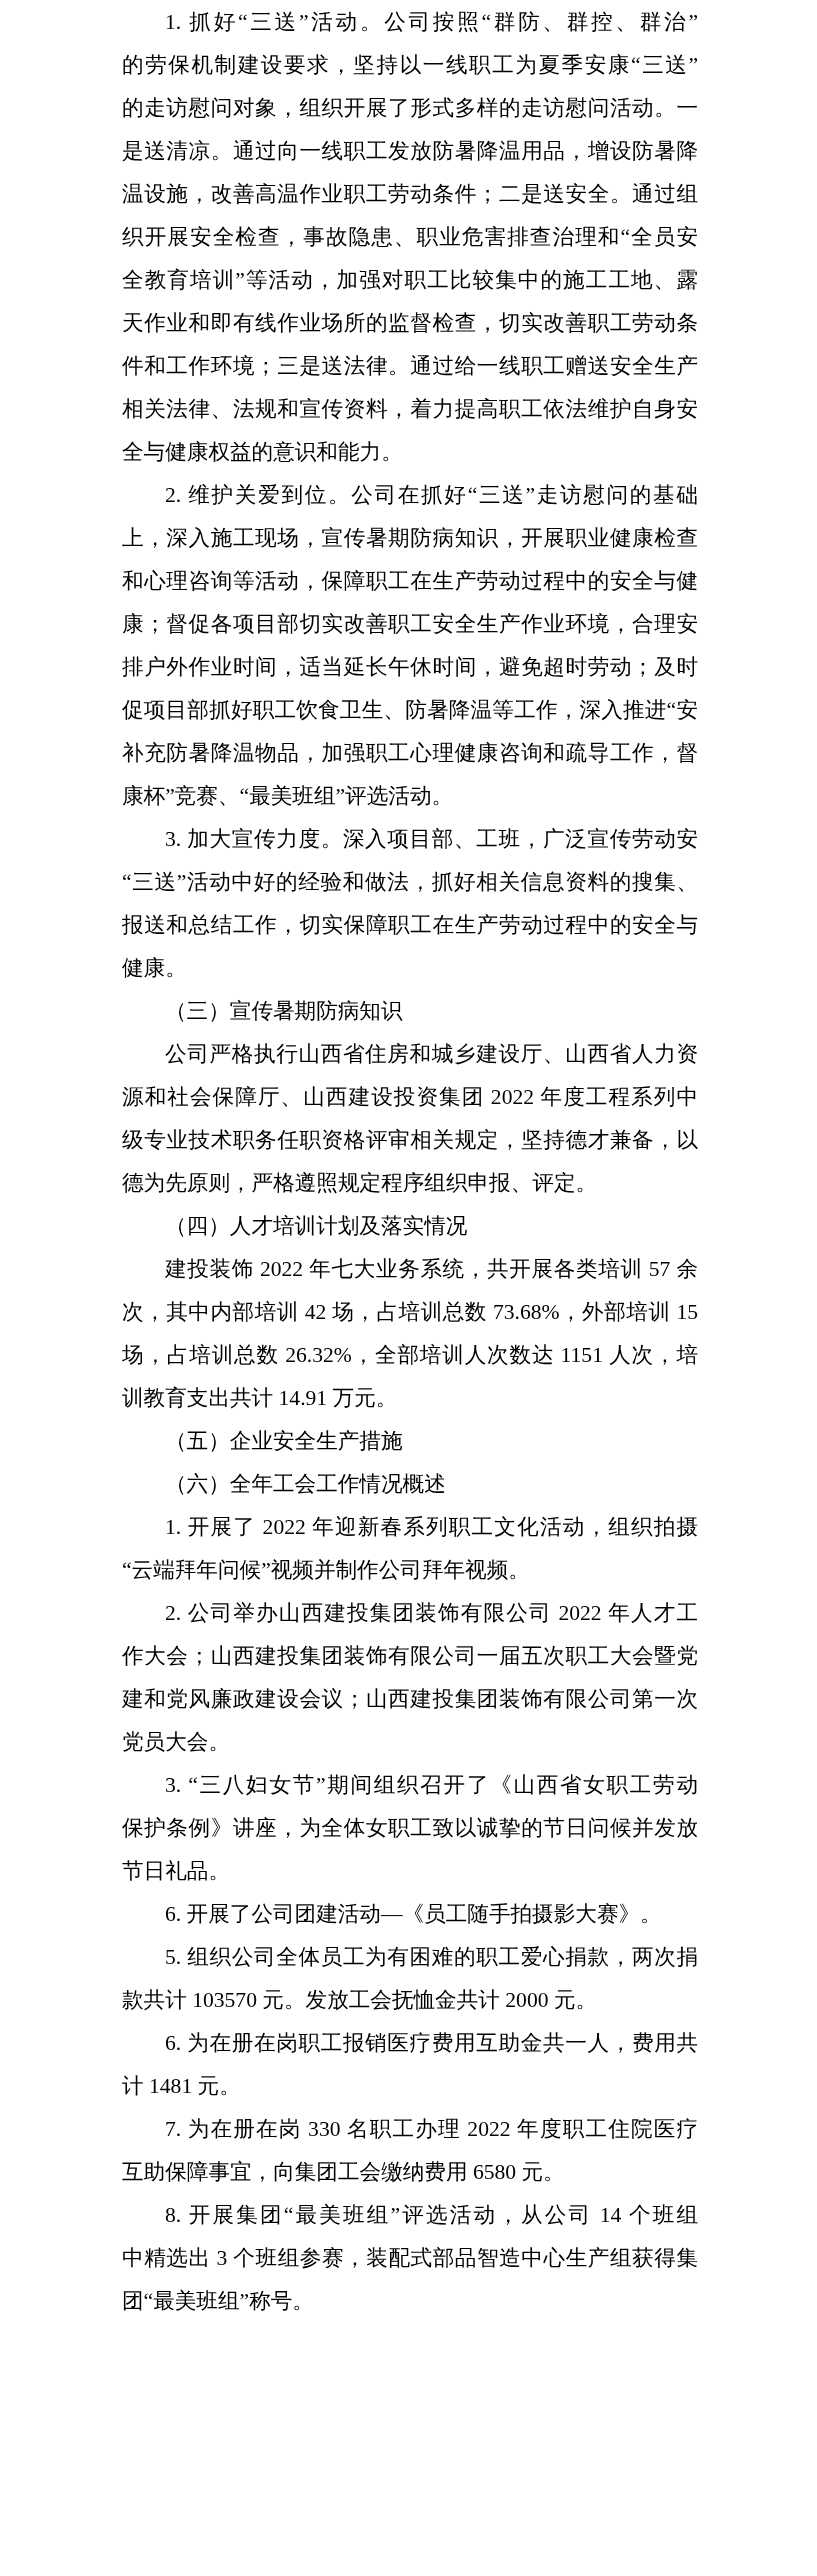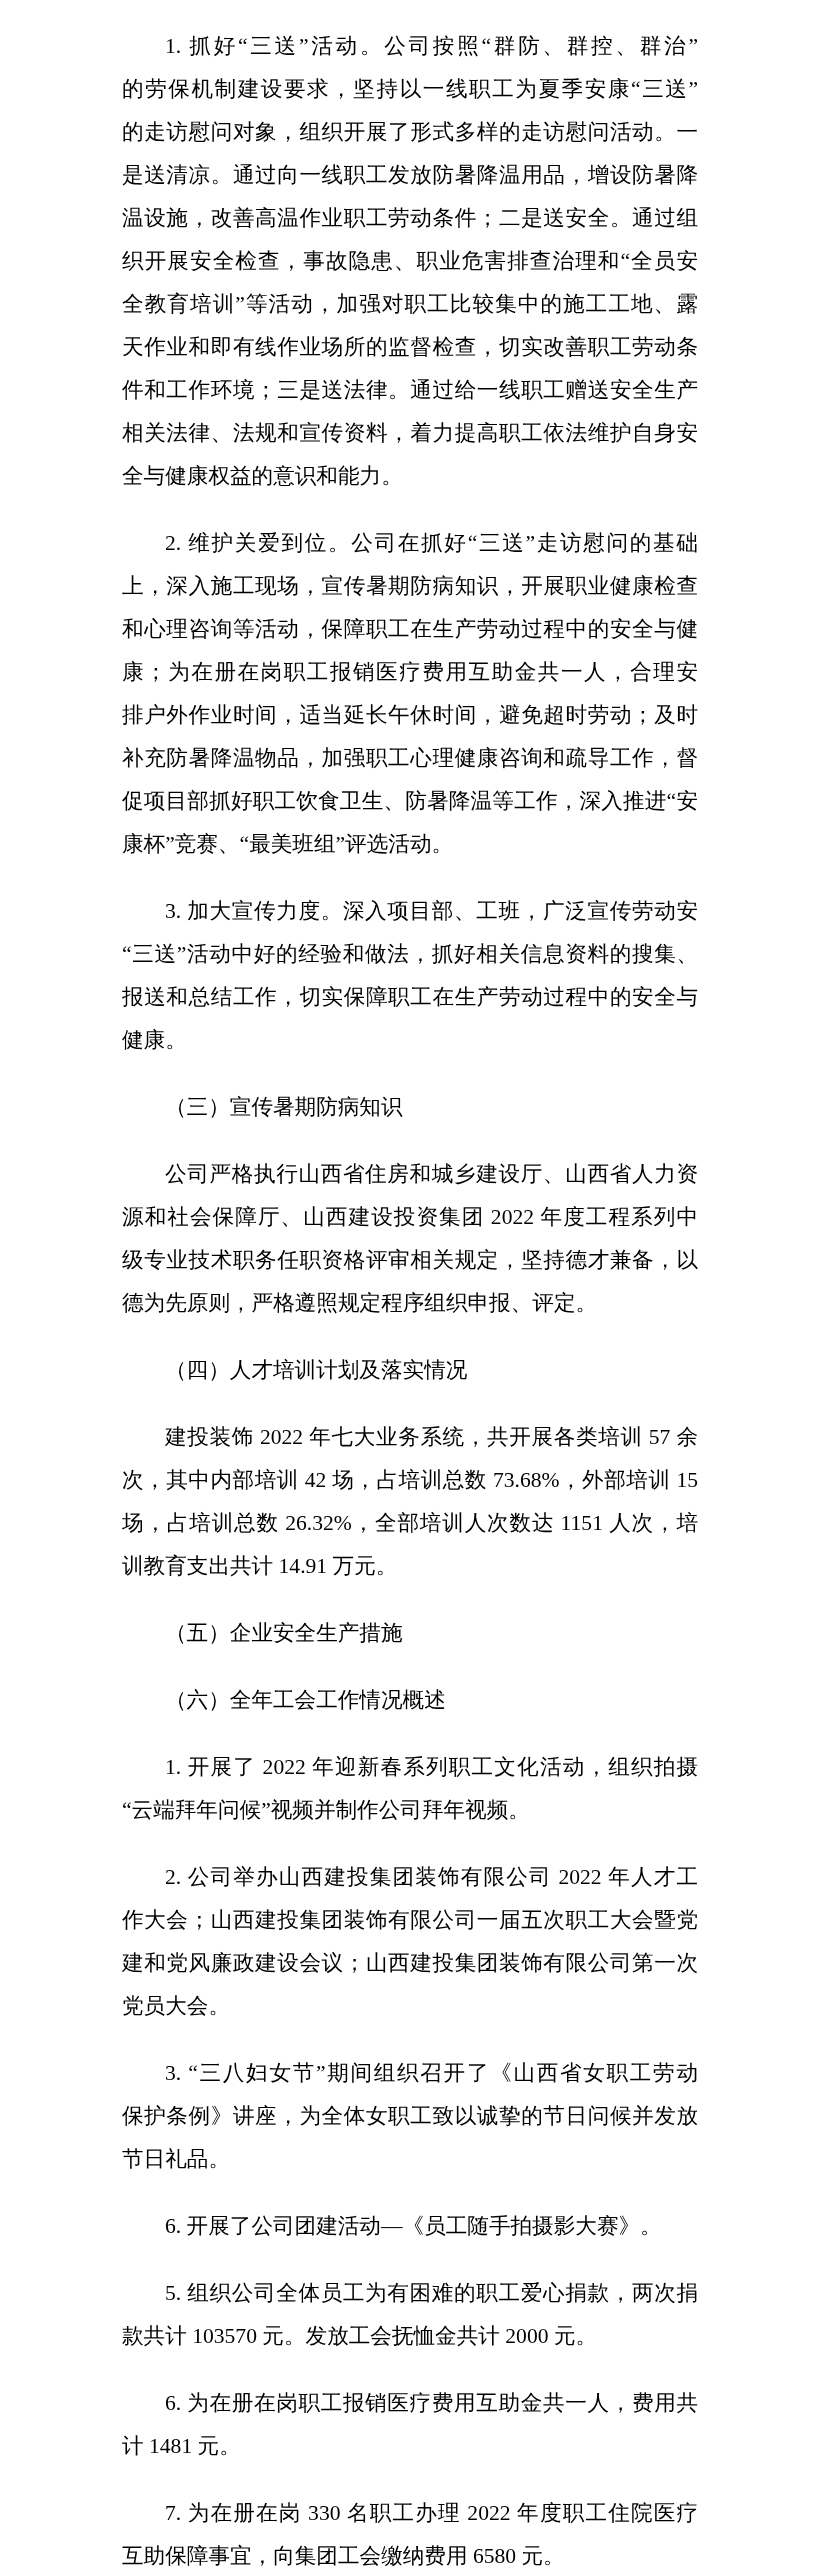--- a/index.html
+++ b/index.html
@@ -27,21 +27,20 @@
     line-height: 43px;
     height: 43px;
     white-space: nowrap;
     text-align: left;
     text-align-last: justify;
     color: #000000;
   }
   
   .para .line:first-child {
     text-indent: 43px;
-    margin-top: 24px;
   }
   
   .para .line:last-child {
     text-align-last: left;
   }
 </style>
 </head>
 <body style="background: rgb(255, 255, 255); color: rgb(0, 0, 0);">
 
 <div class="doc">
@@ -55,24 +54,24 @@
       <div class="line">全教育培训”等活动，加强对职工比较集中的施工工地、露</div>
       <div class="line">天作业和即有线作业场所的监督检查，切实改善职工劳动条</div>
       <div class="line">件和工作环境；三是送法律。通过给一线职工赠送安全生产</div>
       <div class="line">相关法律、法规和宣传资料，着力提高职工依法维护自身安</div>
       <div class="line">全与健康权益的意识和能力。</div>
     </div>
     <div class="para">
       <div class="line">2. 维护关爱到位。公司在抓好“三送”走访慰问的基础</div>
       <div class="line">上，深入施工现场，宣传暑期防病知识，开展职业健康检查</div>
       <div class="line">和心理咨询等活动，保障职工在生产劳动过程中的安全与健</div>
-      <div class="line">康；为在册在岗职工报销医疗费用互助金共一人，合理安</div>
+      <div class="line">康；督促各项目部切实改善职工安全生产作业环境，合理安</div>
       <div class="line">排户外作业时间，适当延长午休时间，避免超时劳动；及时</div>
+      <div class="line">促项目部抓好职工饮食卫生、防暑降温等工作，深入推进“安</div>
       <div class="line">补充防暑降温物品，加强职工心理健康咨询和疏导工作，督</div>
-      <div class="line">促项目部抓好职工饮食卫生、防暑降温等工作，深入推进“安</div>
       <div class="line">康杯”竞赛、“最美班组”评选活动。</div>
     </div>
     <div class="para">
       <div class="line">3. 加大宣传力度。深入项目部、工班，广泛宣传劳动安</div>
       <div class="line">“三送”活动中好的经验和做法，抓好相关信息资料的搜集、</div>
       <div class="line">报送和总结工作，切实保障职工在生产劳动过程中的安全与</div>
       <div class="line">健康。</div>
     </div>
     <div class="para">
       <div class="line">（三）宣传暑期防病知识</div>

